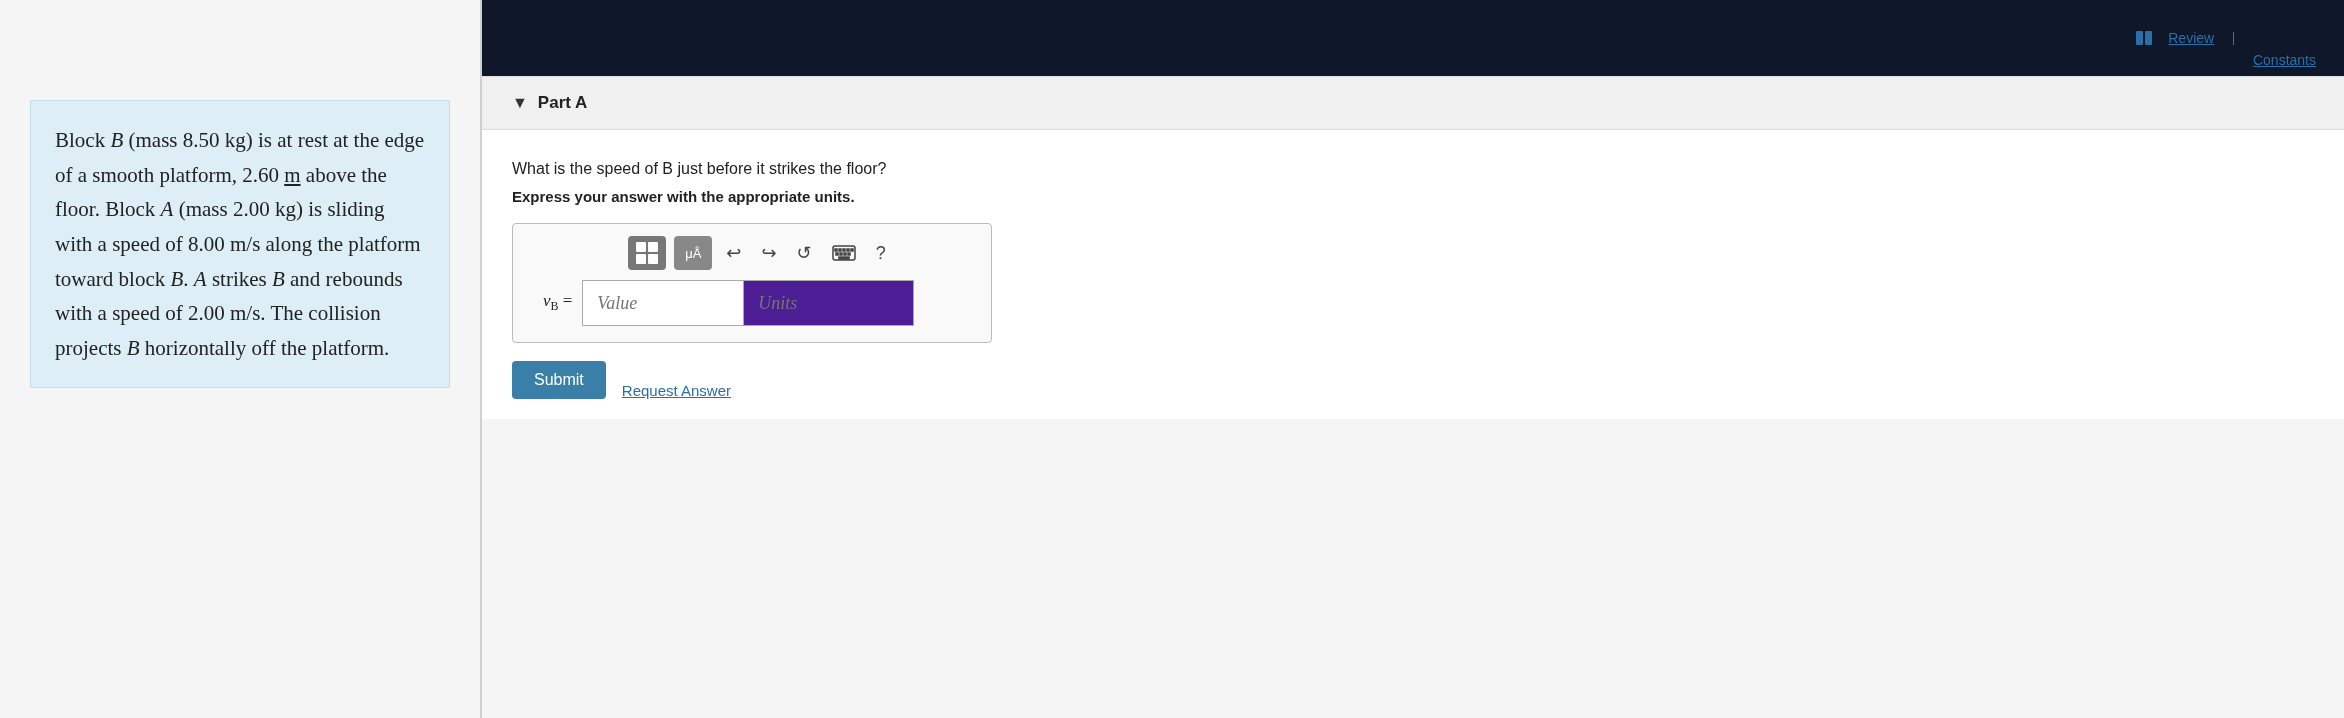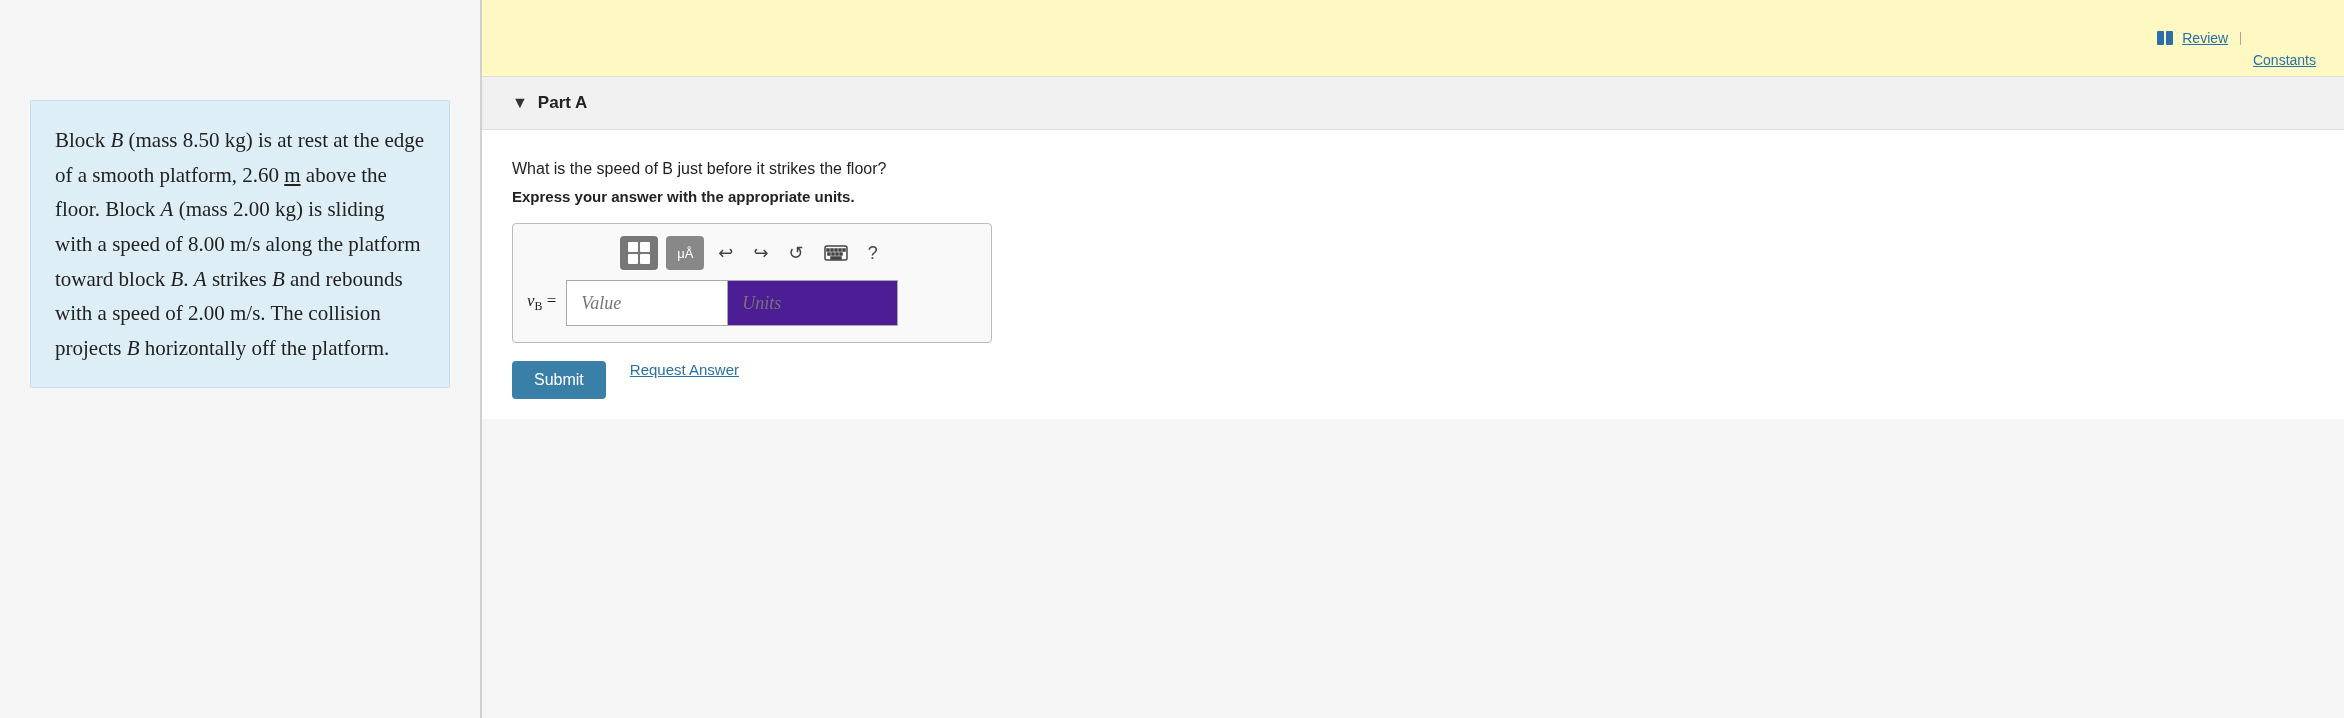--- a/index.html
+++ b/index.html
@@ -55,24 +55,24 @@
       display: flex;
       flex-direction: column;
       padding: 0;
     }
     
     .top-bar {
       display: flex;
       justify-content: flex-end;
       align-items: center;
       padding: 8px 28px;
-      background: #fef9c3;
+      background: #0f172a;
       border-bottom: 1px solid #ddd;
       font-size: 14px;
-      gap: 7px;
+      gap: 14px;
       text-align: right;
     }
     .review-link {
       color: #2a6fa8;
       text-decoration: underline;
       cursor: pointer;
       font-family: Arial, sans-serif;
     }
     .separator {
       color: #888;
@@ -123,21 +123,21 @@
       font-weight: bold;
       margin-bottom: 18px;
       font-family: Arial, sans-serif;
       color: #222;
     }
 
     
     .answer-box {
       border: 1px solid #bbb;
       border-radius: 4px;
-      padding: 12px 14px 16px 14px;
+      padding: 12px 14px 16px 30px;
       background: #f9f9f9;
       display: inline-block;
       min-width: 480px;
     }
     .toolbar {
       display: flex;
       align-items: center;
       gap: 8px;
       margin-bottom: 10px;
       justify-content: center;
@@ -232,22 +232,22 @@
       color: #aaa;
       padding: 8px 14px;
       width: 170px;
       outline: none;
       height: 46px;
     }
 
     
     .buttons-row {
       display: flex;
-      align-items: flex-start;
-      gap: 24px;
+      align-items: flex-end;
+      gap: 16px;
       margin-top: 18px;
     }
     .submit-btn {
       background: #3a7fa8;
       color: #fff;
       border: none;
       border-radius: 4px;
       padding: 10px 22px;
       font-size: 16px;
       font-family: Arial, sans-serif;

